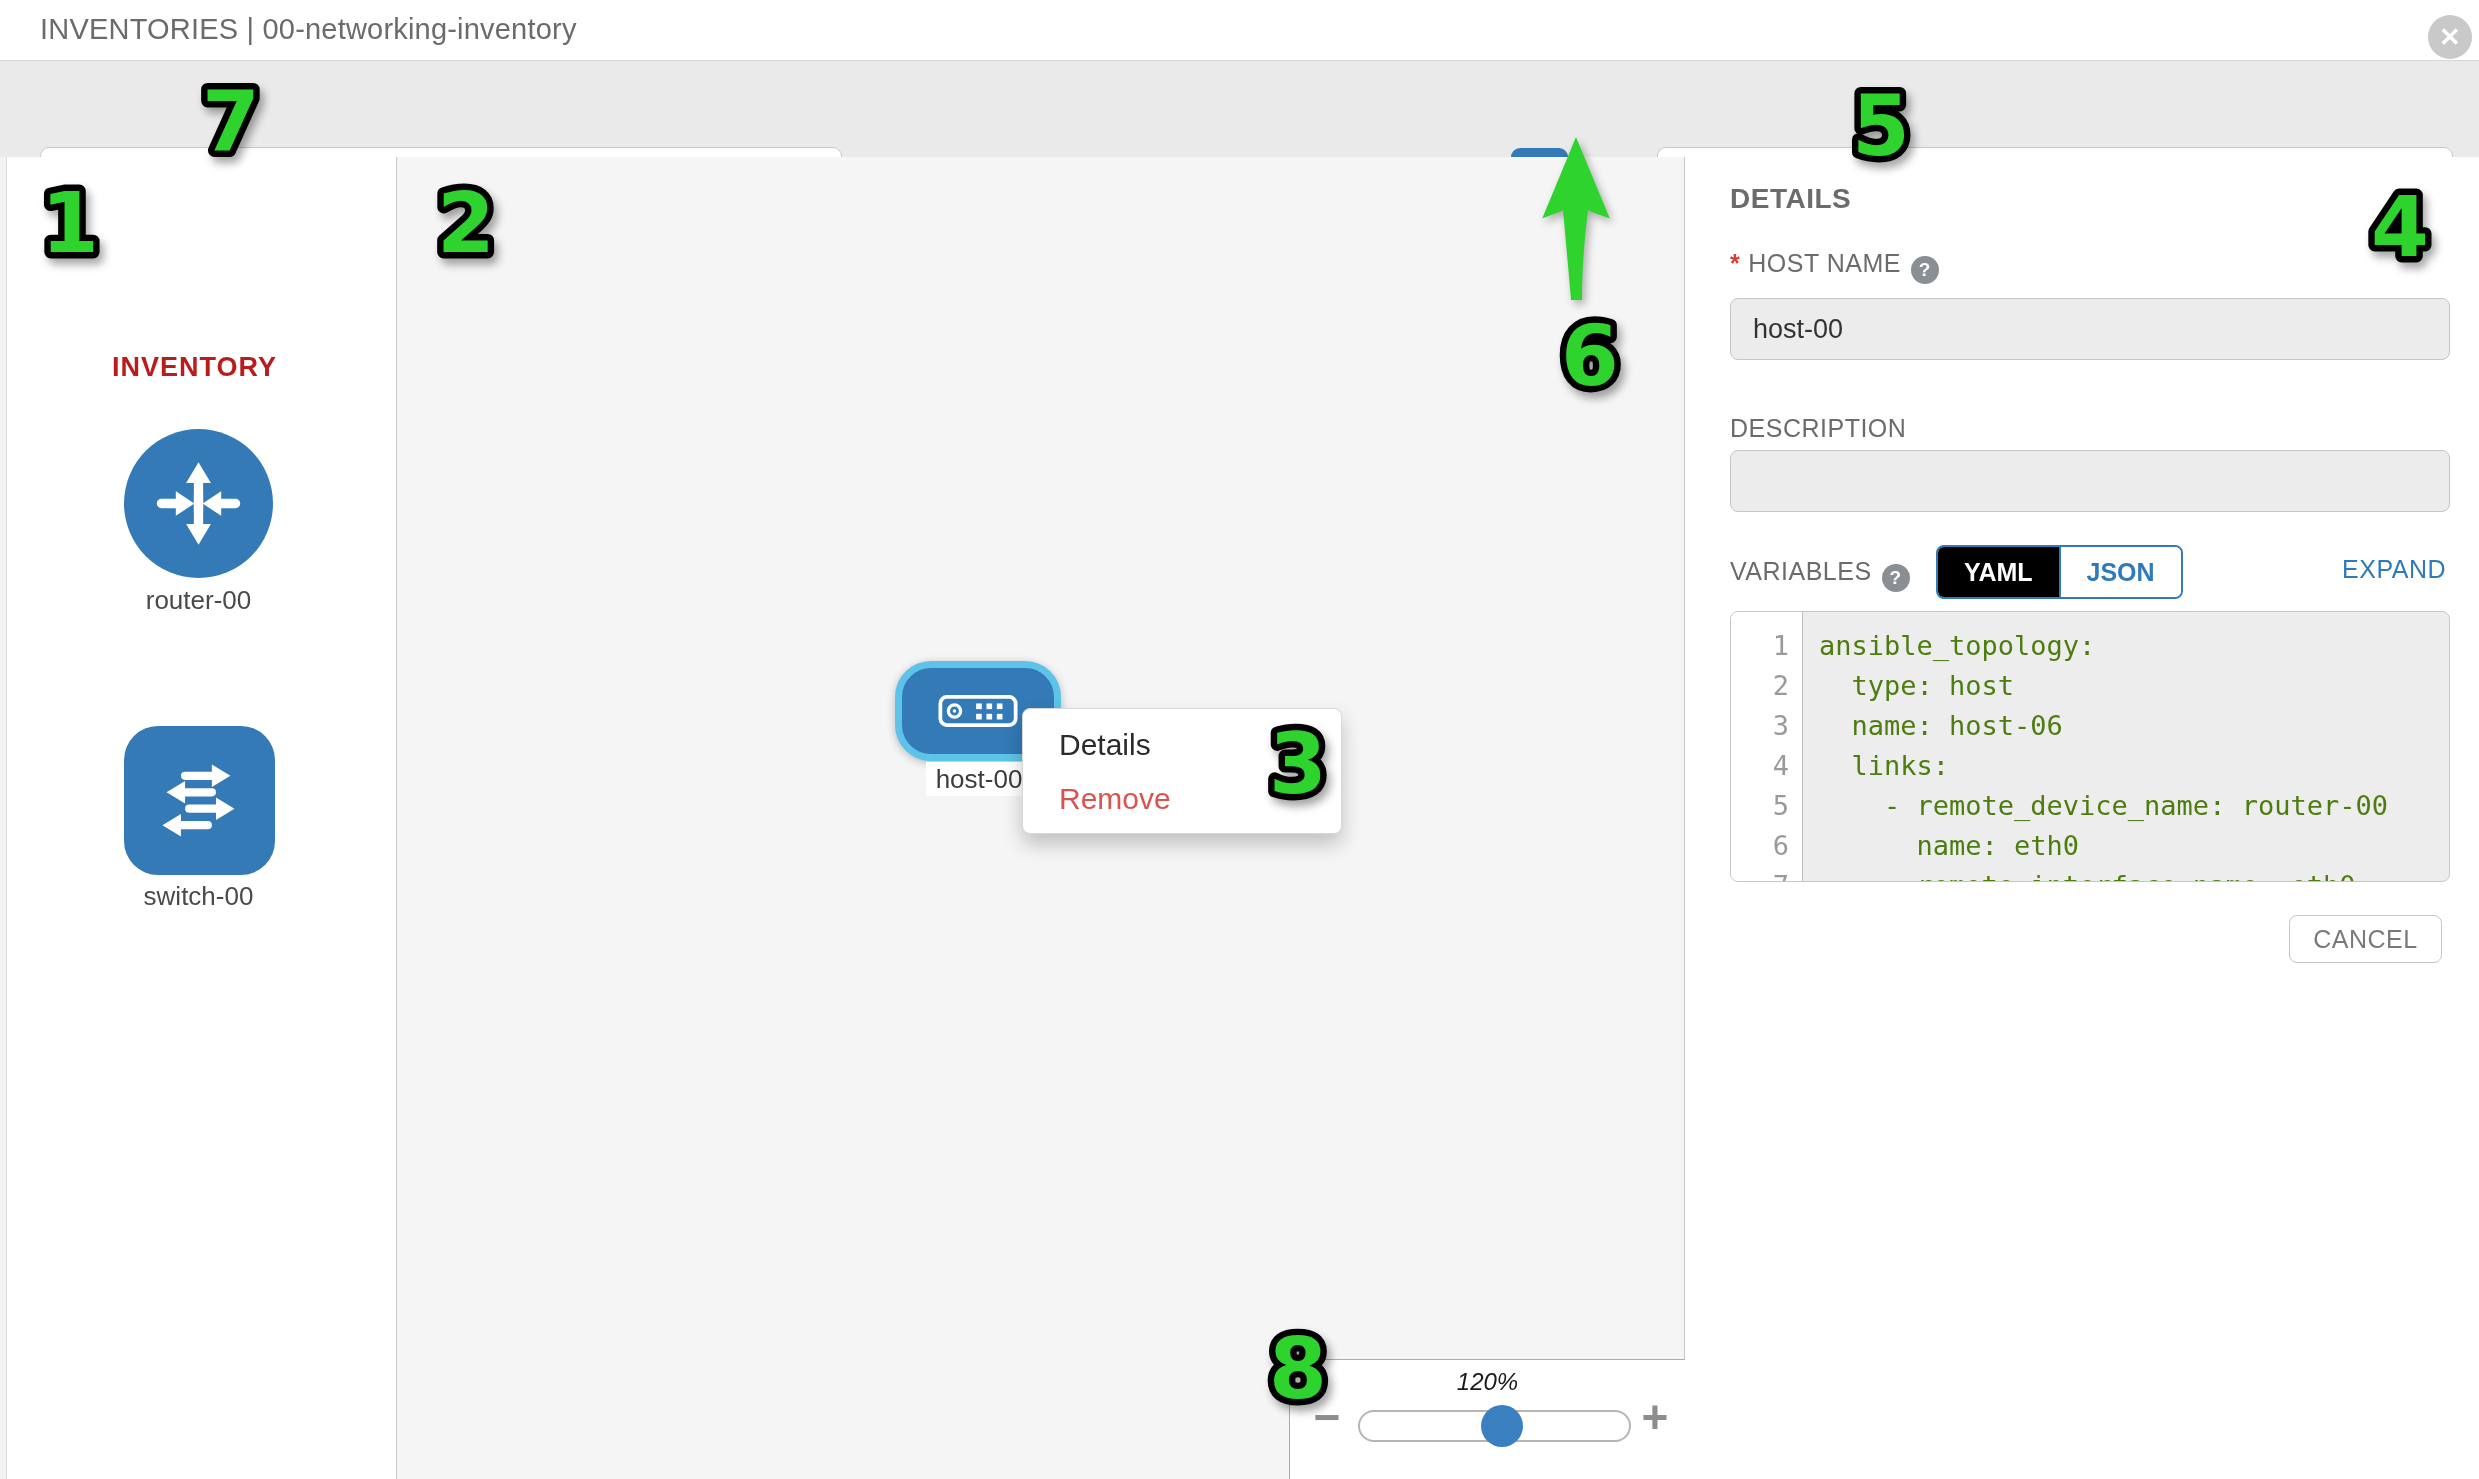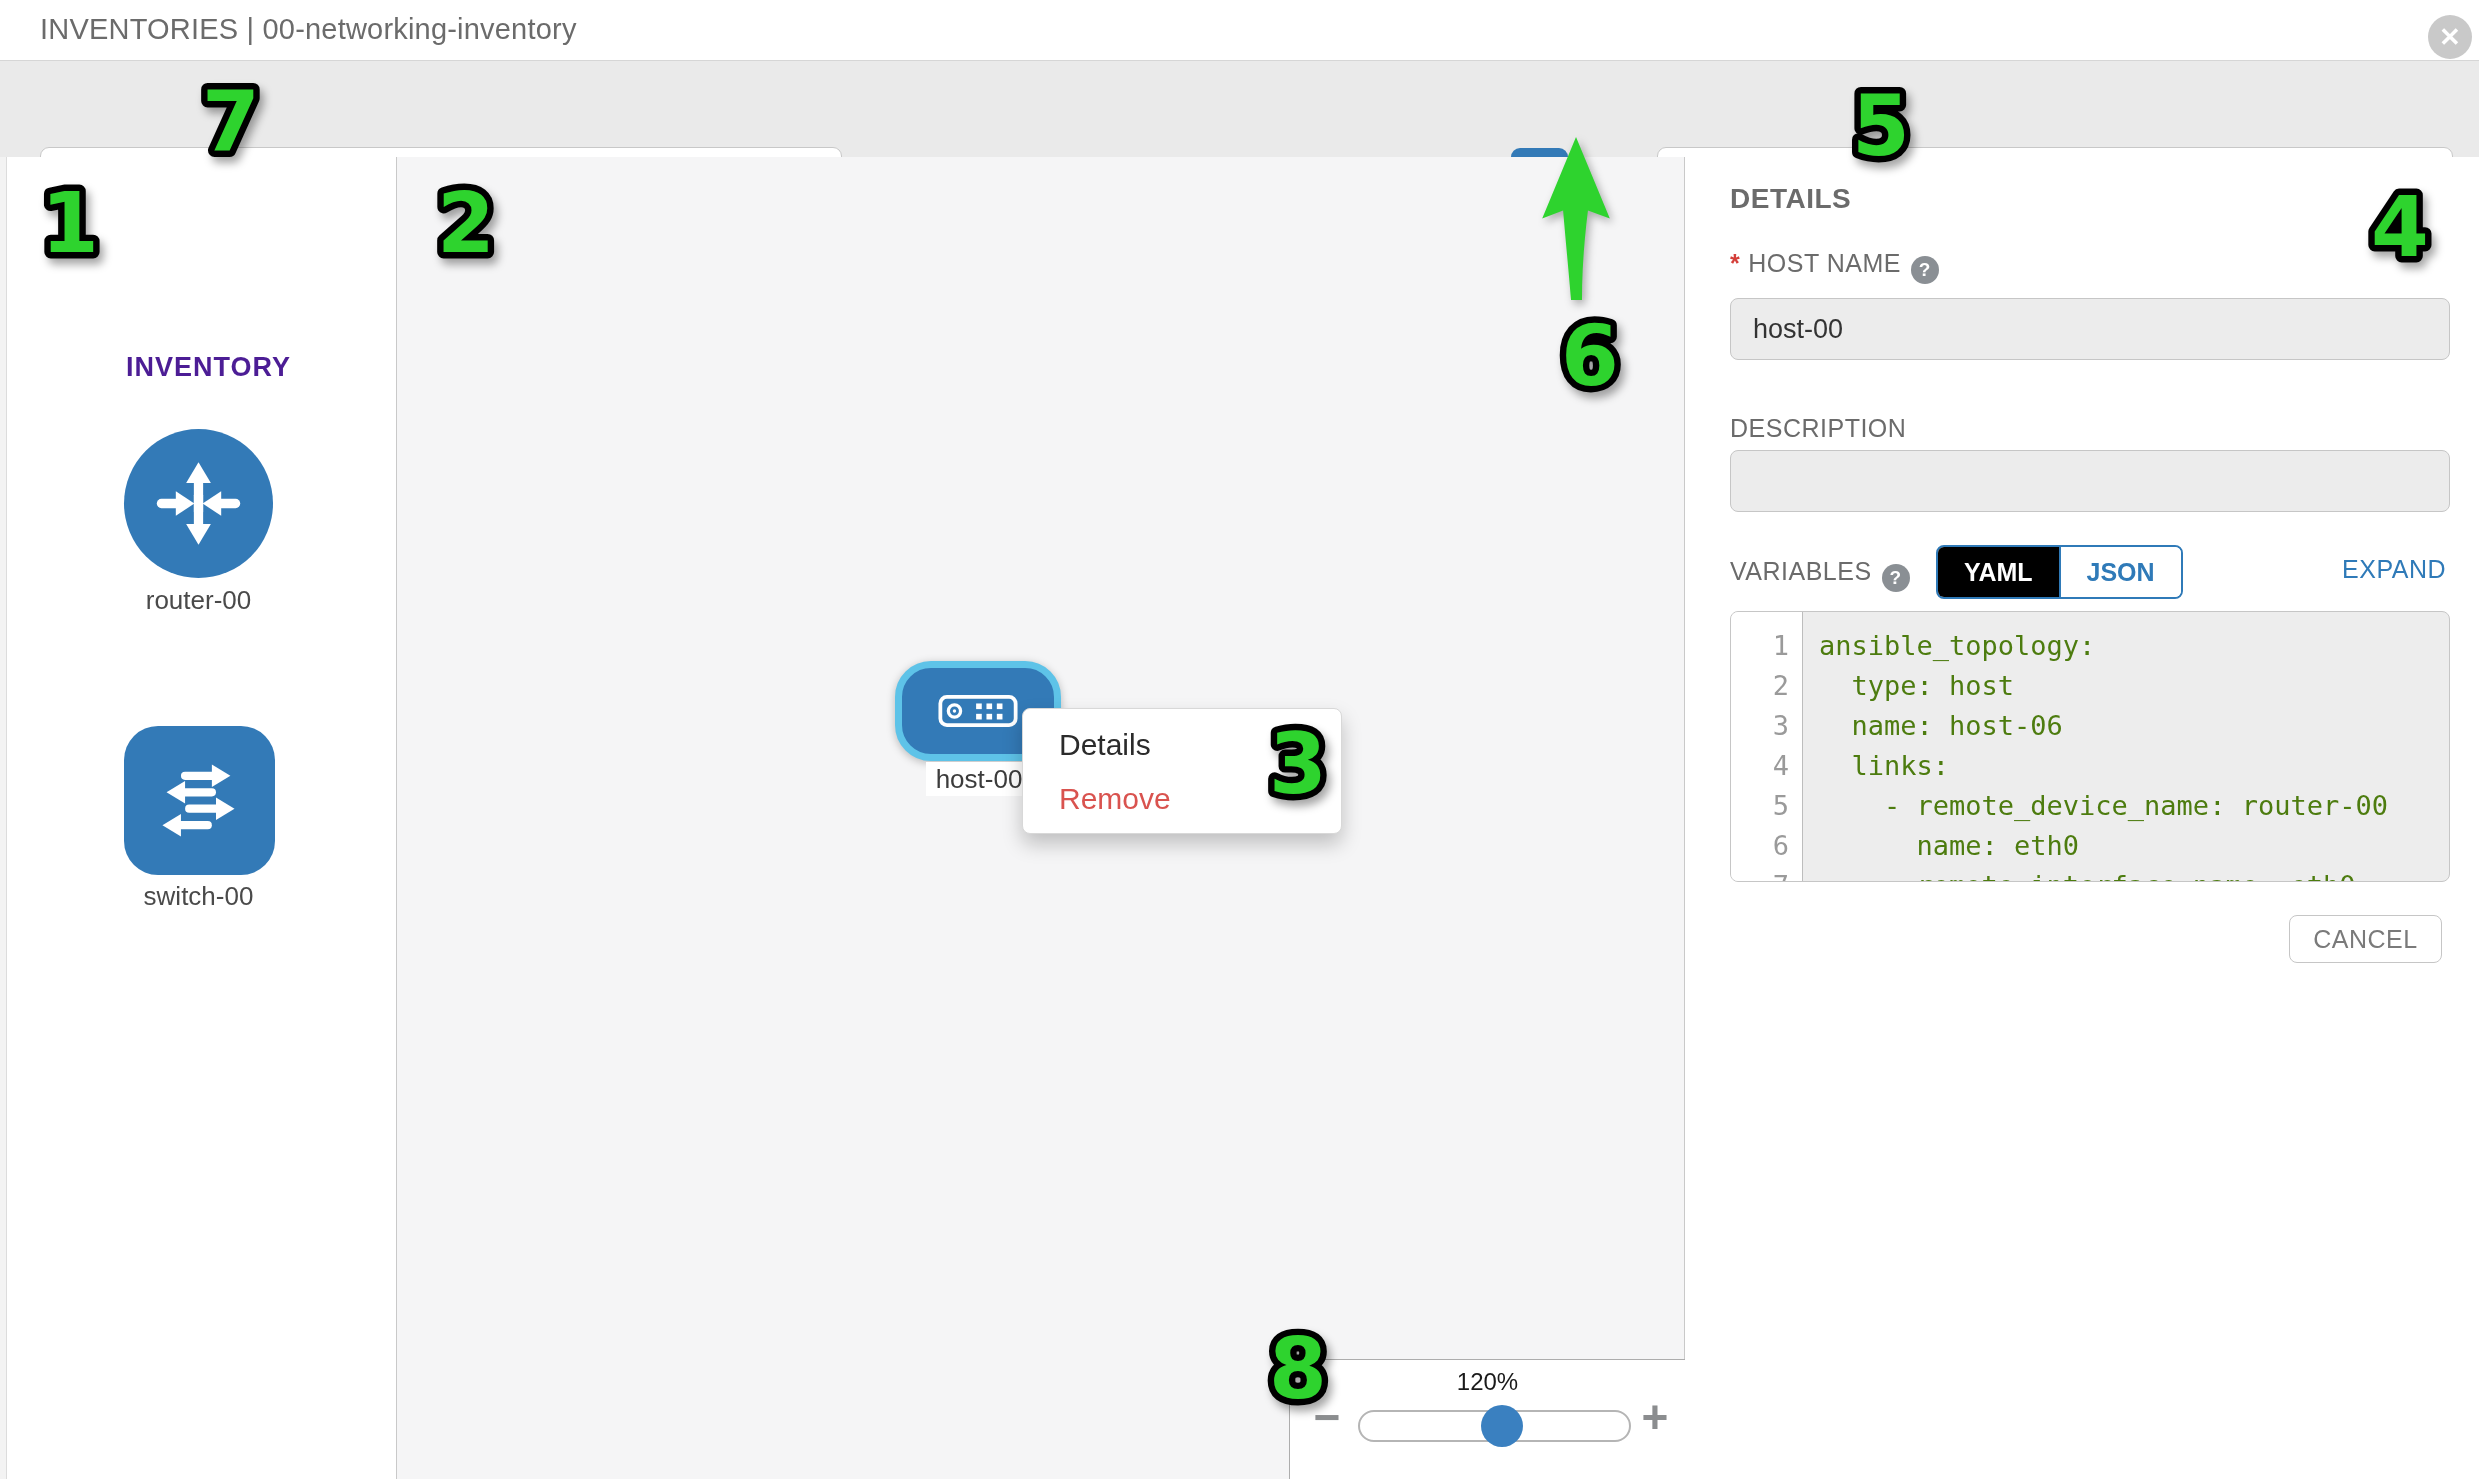--- a/index.html
+++ b/index.html
@@ -22,41 +22,41 @@
   .wrench-btn { position:absolute; left:1511px; top:87px; width:57px; height:56px; background:#337ab7; border-radius:9px; display:flex; align-items:center; justify-content:center; cursor:pointer; }
   .key-btn { position:absolute; left:1582px; top:94px; width:46px; height:46px; cursor:pointer; }
 
   
   .sidebar { position:absolute; left:0; top:157px; width:397px; height:1322px; background:#fff; border-right:1px solid #c9c9c9; }
   .left-edge { position:absolute; left:0; top:0; width:7px; height:100%; background:#f3f3f3; border-right:1px solid #dcdcdc; }
   .canvas { position:absolute; left:397px; top:157px; width:1288px; height:1322px; background:#f5f5f6; border-right:1px solid #c9c9c9; }
   .details-panel { position:absolute; left:1685px; top:157px; width:795px; height:1322px; background:#fff; }
 
   
-  .inv-title { position:absolute; left:126px; top:195px; font-size:27px; font-weight:bold; color:#4c1d95; letter-spacing:1px; }
+  .inv-title { position:absolute; left:112px; top:195px; font-size:27px; font-weight:bold; color:#b91c1c; letter-spacing:1px; }
   .palette-icon { position:absolute; display:flex; align-items:center; justify-content:center; cursor:grab; }
   .router-icon { left:124px; top:272px; width:149px; height:149px; border-radius:50%; background:#337ab7; }
   .switch-icon { left:124px; top:569px; width:151px; height:149px; border-radius:34px; background:#337ab7; }
   .palette-label { position:absolute; width:149px; text-align:center; font-size:26px; color:#4a4a4a; }
   .router-label { left:124px; top:428px; }
   .switch-label { left:124px; top:724px; }
 
   
   .host-node { position:absolute; left:896px; top:662px; width:166px; height:100px; background:#337ab7; border:7px solid #5ec3e8; border-radius:36px; box-shadow:0 2px 8px rgba(0,0,0,.25); display:flex; align-items:center; justify-content:center; cursor:pointer; }
   .host-label { position:absolute; left:881px; top:764px; width:196px; text-align:center; font-size:26px; color:#3c3c3c; }
   .host-label span { background:#fff; padding:2px 10px; }
 
   
   .context-menu { position:absolute; left:1022px; top:708px; width:320px; height:126px; background:#fff; border:1px solid #d8d8d8; border-radius:8px; box-shadow:0 10px 20px rgba(0,0,0,.22); padding-top:9px; z-index:5; }
   .menu-item { height:54px; line-height:54px; padding-left:36px; font-size:30px; color:#2b2b2b; cursor:pointer; }
   .menu-item.danger { color:#d9534f; }
 
   
   .zoom-box { position:absolute; left:892px; top:1202px; width:396px; height:120px; background:#fff; border-top:1px solid #adadad; border-left:1px solid #adadad; }
-  .zoom-level { position:absolute; left:0; top:8px; width:100%; text-align:center; font-size:24px; color:#1a1a1a; }
+  .zoom-level { position:absolute; left:0; top:8px; width:100%; text-align:center; font-size:24px; color:#1a1a1a;font-style:italic; }
   .zoom-minus,.zoom-plus { position:absolute; top:34px; width:46px; text-align:center; font-size:46px; font-weight:bold; color:#8b8d8f; cursor:pointer; line-height:46px; }
   .zoom-minus { left:14px; }
   .zoom-plus { left:342px; }
   .zoom-track { position:absolute; left:68px; top:50px; width:273px; height:32px; background:#fff; border:2px solid #b5b5b5; border-radius:16px; cursor:pointer; }
   .zoom-thumb { position:absolute; left:121px; top:-7px; width:42px; height:42px; border-radius:50%; background:#3a80c0; cursor:grab; }
 
   
   .dp-title { position:absolute; left:45px; top:26px; font-size:28px; font-weight:bold; color:#6b6b6b; letter-spacing:0.5px; }
   .field-label { position:absolute; font-size:25px; color:#6b6b6b; letter-spacing:0.5px; }
   .req { color:#d43f3a; font-weight:bold; margin-right:8px; }

